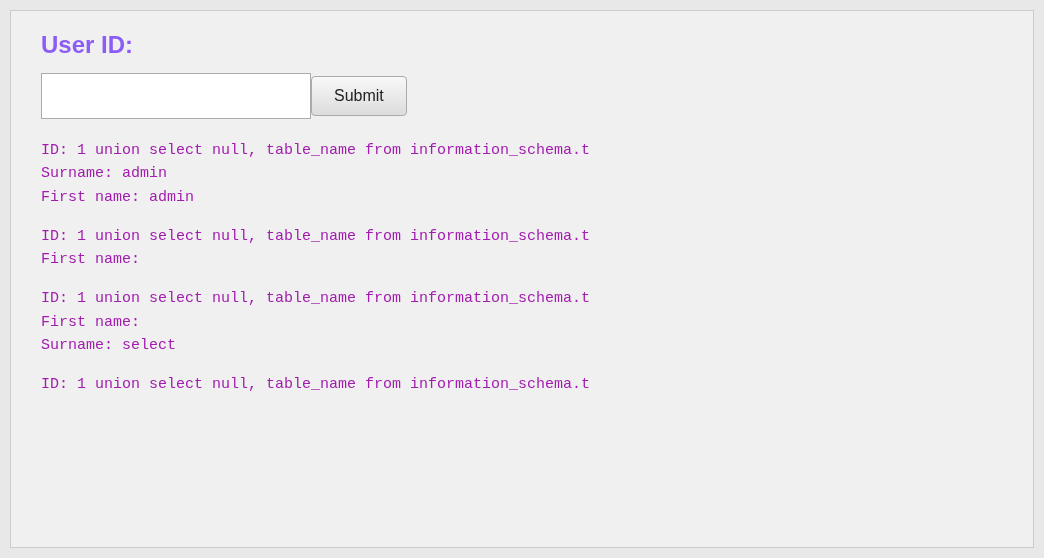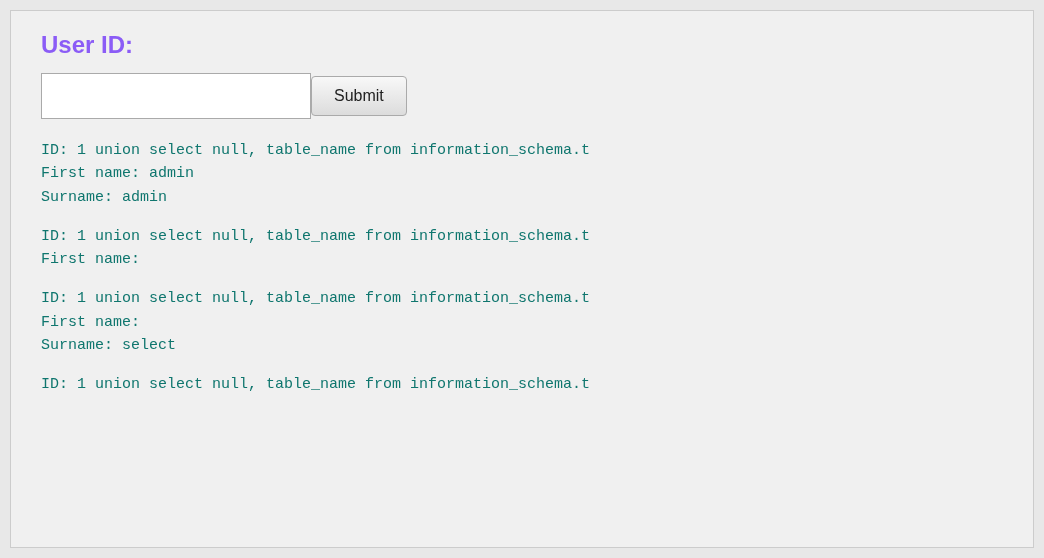--- a/index.html
+++ b/index.html
@@ -54,21 +54,21 @@
       background: linear-gradient(to bottom, #f8f8f8, #dcdcdc);
       border: 1px solid #aaa;
       border-radius: 4px;
       cursor: pointer;
       color: #222;
     }
 
     .results-container {
       font-family: 'Courier New', Courier, monospace;
       font-size: 15px;
-      color: #0f766e;
+      color: #a21caf;
       line-height: 1.55;
     }
 
     .result-block {
       margin-bottom: 16px;
     }
 
     .result-line {
       white-space: nowrap;
       overflow: hidden;
@@ -83,22 +83,22 @@
 
   <div class="input-row">
     <input type="text" class="user-id-input" style="">
     <button class="submit-button">Submit</button>
   </div>
 
   <div class="results-container">
 
     <div class="result-block">
       <div class="result-line">ID: 1 union select null, table_name from information_schema.t</div>
+      <div class="result-line">Surname: admin</div>
       <div class="result-line">First name: admin</div>
-      <div class="result-line">Surname: admin</div>
     </div>
 
     <div class="result-block">
       <div class="result-line">ID: 1 union select null, table_name from information_schema.t</div>
       <div class="result-line">First name:</div>
     </div>
 
     <div class="result-block">
       <div class="result-line">ID: 1 union select null, table_name from information_schema.t</div>
       <div class="result-line">First name:</div>

